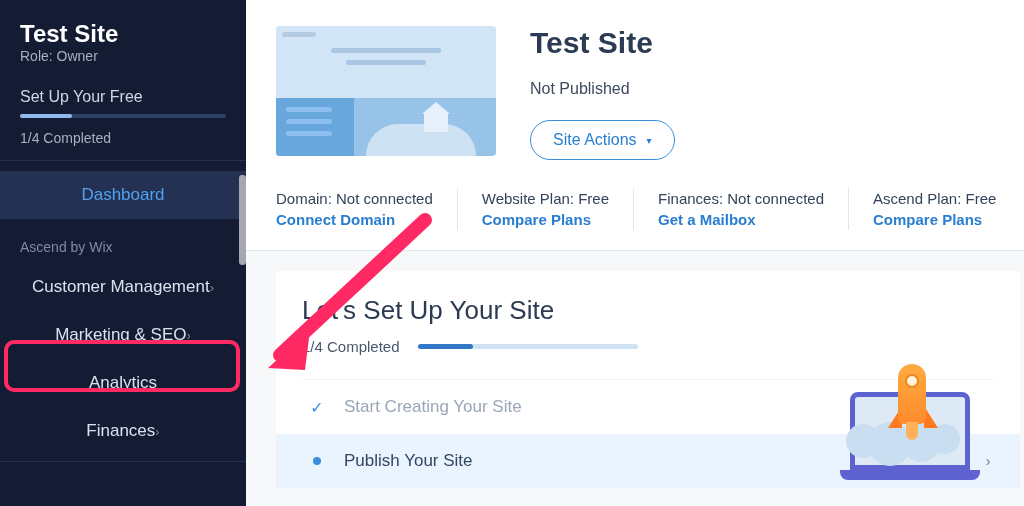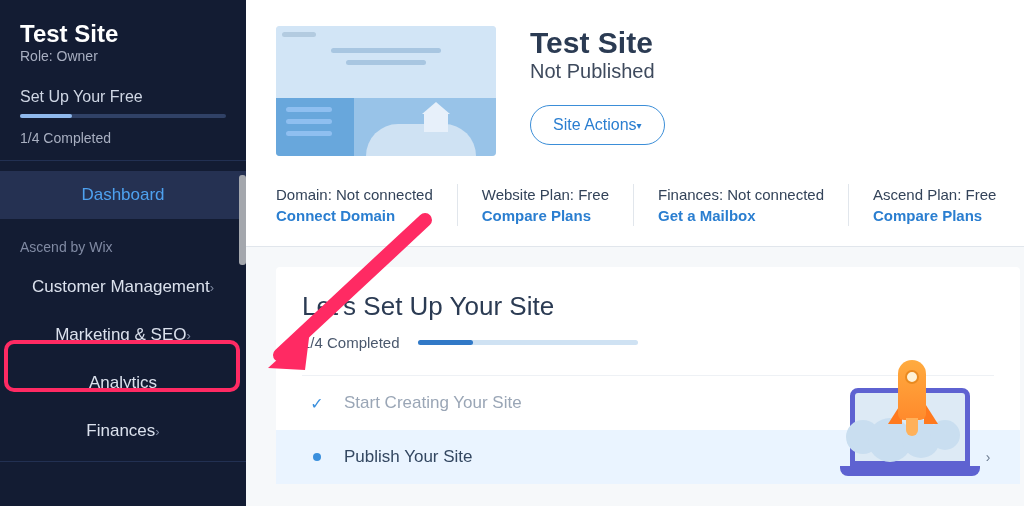--- a/index.html
+++ b/index.html
@@ -125,24 +125,24 @@
   .thumb .line2{position:absolute;top:34px;left:50%;transform:translateX(-50%);width:80px;height:5px;border-radius:3px;background:#a8c6e1;}
   .thumb .ground{position:absolute;bottom:0;left:0;right:0;height:45%;background:#98c3e8;}
   .thumb .sidebarblock{position:absolute;bottom:0;left:0;width:78px;height:45%;background:#68a7dc;}
   .thumb .sb-l1{position:absolute;left:10px;width:46px;height:5px;border-radius:3px;background:#8fbff0;}
   .thumb .hill{position:absolute;bottom:0;right:20px;width:110px;height:32px;border-radius:55px 55px 0 0;background:#cfe2f3;}
   .thumb .house{position:absolute;bottom:24px;right:48px;width:24px;height:18px;background:#e7f0fa;}
   .thumb .roof{position:absolute;bottom:42px;right:46px;width:0;height:0;border-left:14px solid transparent;border-right:14px solid transparent;border-bottom:12px solid #e7f0fa;}
 
   .site-info { flex:1; }
   .site-title2 { font-size:30px; font-weight:600; color:#2b3b53; }
-  .site-status { font-size:20px; color:#3e4a5d; margin-top:0; }
+  .site-status { font-size:16px; color:#3e4a5d; margin-top:20px; }
   .site-actions-btn {
     margin-top:22px;
-    display:inline-flex; align-items:center; gap:0;
+    display:inline-flex; align-items:center; gap:10px;
     border:1px solid #3b8ed8;
     color:#2a7ed0;
     background:#fff;
     border-radius:24px;
     padding:10px 22px;
     font-size:16px;
     cursor:pointer;
   }
   .site-actions-btn .caret{font-size:10px;color:#2a7ed0;}
 

